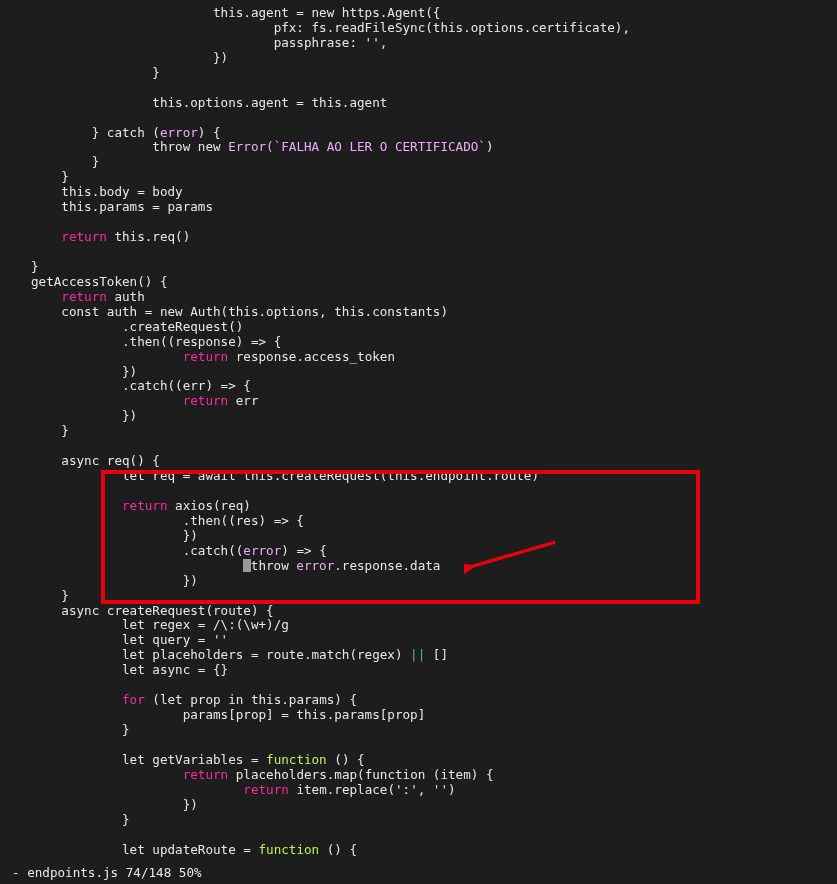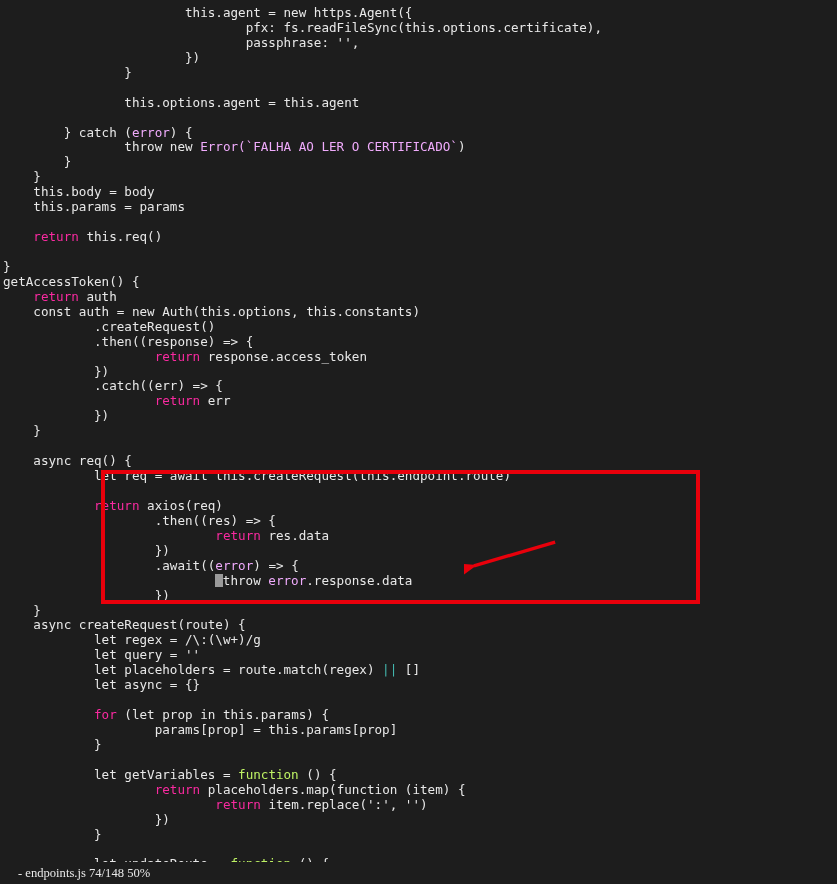--- a/index.html
+++ b/index.html
@@ -20,20 +20,21 @@
     background: #1d1d1d;
     color: #e8e8e8;
   }
   .code-area {
     position: absolute;
     left: 0;
     top: 0;
     width: 837px;
     padding-top: 6px;
     box-sizing: border-box;
+    padding-left: 28px;
   }
   .line {
     height: 14.95px;
     line-height: 14.95px;
     font-size: 12.6px;
     white-space: pre;
     letter-spacing: 0px;
     padding-left: 3px;
     color: #e8e8e8;
   }
@@ -75,23 +76,22 @@
     position: absolute;
     left: 0;
     bottom: 0;
     width: 837px;
     height: 22px;
     line-height: 22px;
     background: #1d1d1d;
     color: #e8e8e8;
     font-size: 12.6px;
     white-space: pre;
-    padding-left: 18px;
+    padding-left: 12px;
     box-sizing: border-box;
-    font-family: Liberation Serif, serif;
   }
 </style>
 </head>
 <body>
 
 <div id="terminal">
 
   <div class="code-area">
       <div class="line"><span class="plain">                        this.agent = new https.Agent({</span></div>
       <div class="line"><span class="plain">                                pfx: fs.readFileSync(this.options.certificate),</span></div>
@@ -121,23 +121,22 @@
       <div class="line"><span class="plain">            .catch((err) =&gt; {</span></div>
       <div class="line"><span class="plain">                    </span><span class="kw">return</span><span class="plain"> err</span></div>
       <div class="line"><span class="plain">            })</span></div>
       <div class="line"><span class="plain">    }</span></div>
       <div class="line"><span class="plain"></span></div>
       <div class="line"><span class="plain">    async req() {</span></div>
       <div class="line"><span class="plain">            let req = await this.createRequest(this.endpoint.route)</span></div>
       <div class="line"><span class="plain"></span></div>
       <div class="line"><span class="plain">            </span><span class="kw">return</span><span class="plain"> axios(req)</span></div>
       <div class="line"><span class="plain">                    .then((res) =&gt; {</span></div>
-      <div class="line"><span class="plain">                            </span><span class="kw">return</span><span class="plain"> res.data</span></div>
       <div class="line"><span class="plain">                    })</span></div>
-      <div class="line"><span class="plain">                    .await((</span><span class="err">error</span><span class="plain">) =&gt; {</span></div>
+      <div class="line"><span class="plain">                    .catch((</span><span class="err">error</span><span class="plain">) =&gt; {</span></div>
       <div class="line"><span class="plain">                            </span><span class="cursor"></span><span class="plain">throw </span><span class="err">error</span><span class="plain">.response.data</span></div>
       <div class="line"><span class="plain">                    })</span></div>
       <div class="line"><span class="plain">    }</span></div>
       <div class="line"><span class="plain">    async createRequest(route) {</span></div>
       <div class="line"><span class="plain">            let regex = /\:(\w+)/g</span></div>
       <div class="line"><span class="plain">            let query = ''</span></div>
       <div class="line"><span class="plain">            let placeholders = route.match(regex) </span><span class="op">||</span><span class="plain"> []</span></div>
       <div class="line"><span class="plain">            let async = {}</span></div>
       <div class="line"><span class="plain"></span></div>
       <div class="line"><span class="plain">            </span><span class="kw">for</span><span class="plain"> (let prop in this.params) {</span></div>

